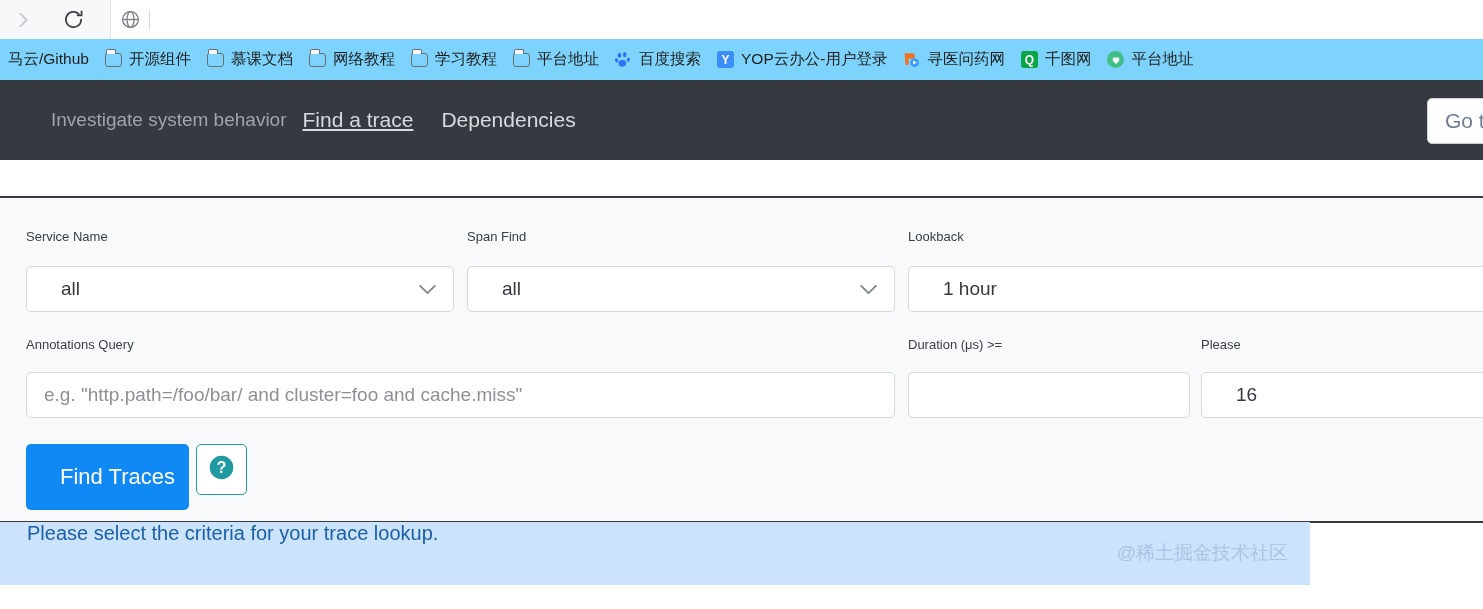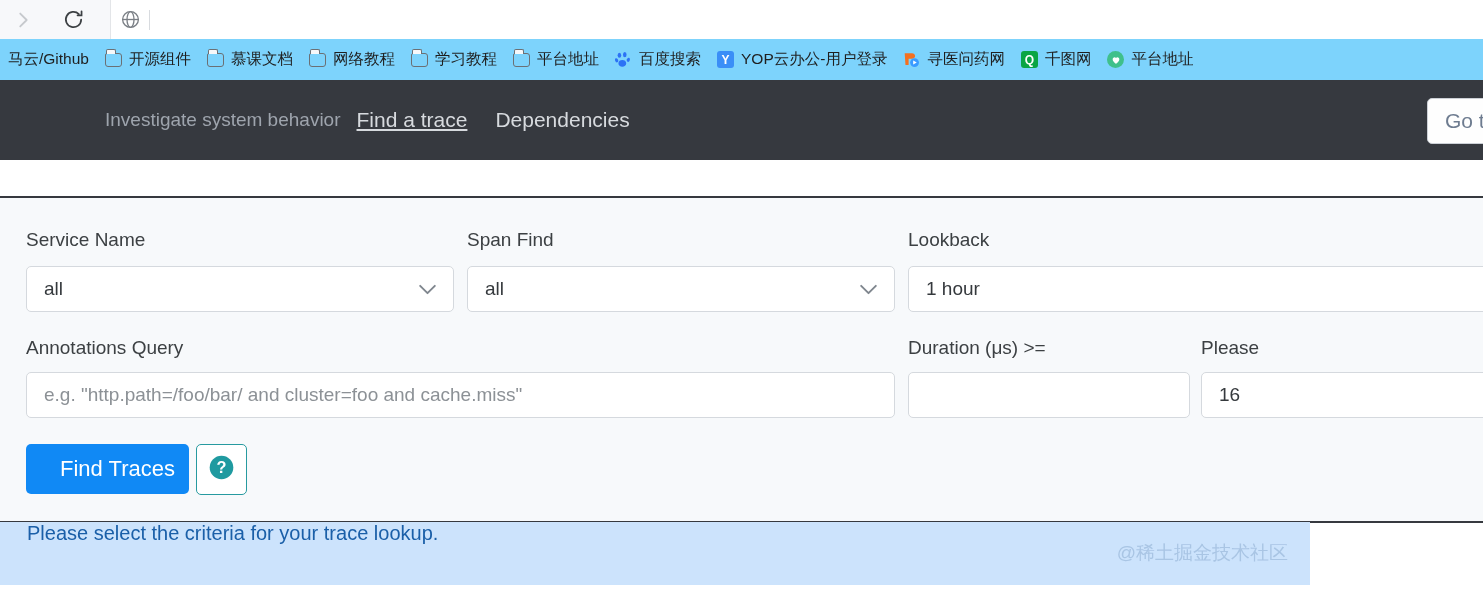--- a/index.html
+++ b/index.html
@@ -106,21 +106,21 @@
   #zipkin-navbar {
     position: absolute;
     top: 80px; left: 0;
     width: 1483px;
     height: 80px;
     background: #36393f;
     display: flex;
     align-items: center;
   }
   #nav-tagline {
-    margin-left: 105px;
+    margin-left: 51px;
     font-size: 19px;
     color: #9ea4ad;
     white-space: nowrap;
   }
   .nav-link {
     margin-left: 28px;
     font-size: 21px;
     color: #d7dade;
     white-space: nowrap;
   }
@@ -157,55 +157,55 @@
     top: 196px; left: 0;
     width: 1483px;
     height: 327px;
     background: #f7f9fb;
     border-top: 2px solid #36393f;
     border-bottom: 2px solid #36393f;
   }
 
   .field-label {
     position: absolute;
-    font-size: 19px;
+    font-size: 13px;
     color: #3c4043;
     white-space: nowrap;
   }
   .field-box {
     position: absolute;
     background: #ffffff;
     border: 1px solid #d5d9de;
     border-radius: 5px;
     height: 46px;
     display: flex;
     align-items: center;
   }
   .field-value {
-    margin-left: 17px;
+    margin-left: 34px;
     font-size: 19px;
     color: #35393d;
     white-space: nowrap;
   }
   .field-placeholder {
     margin-left: 17px;
     font-size: 19px;
     color: #8c9196;
     white-space: nowrap;
   }
   .chev {
     position: absolute;
     right: 16px;
     width: 19px; height: 11px;
   }
 
   #find-traces-button {
     position: absolute;
     left: 26px; top: 444px;
-    width: 163px; height: 50px;
+    width: 163px; height: 66px;
     background: #1089f5;
     border-radius: 5px;
     display: flex;
     align-items: center;
     justify-content: center;
     font-size: 22px;
     color: #ffffff;
     padding-left: 20px;
   }
   #help-button {

